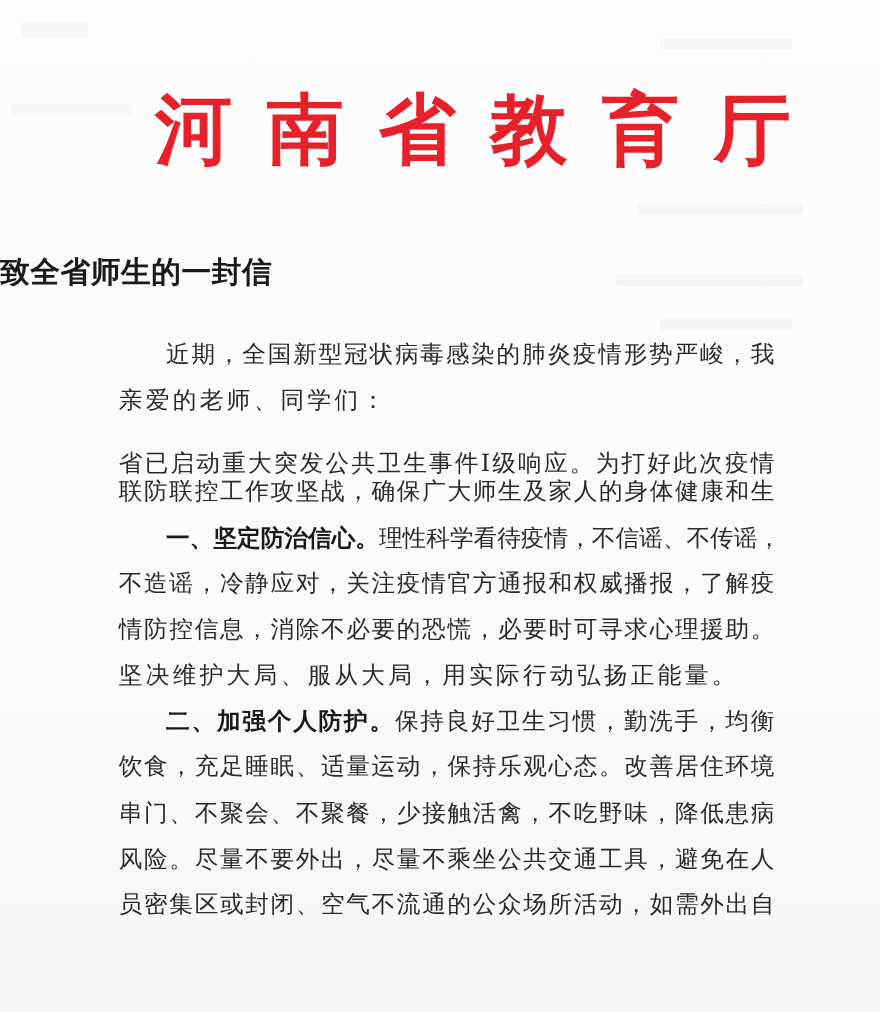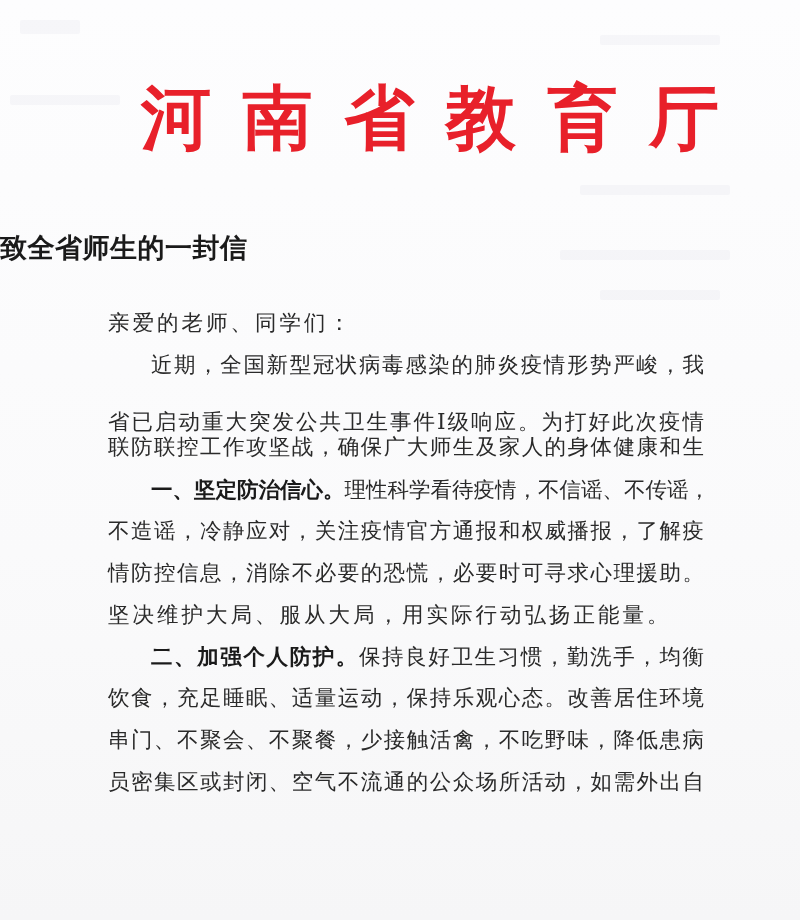--- a/index.html
+++ b/index.html
@@ -100,32 +100,32 @@
     <span class="ch">南</span>
     <span class="ch">省</span>
     <span class="ch">教</span>
     <span class="ch">育</span>
     <span class="ch">厅</span>
   </div>
 
   <div class="subtitle">致全省师生的一封信</div>
 
   <div class="body">
+    <div class="line indent">
+      <span class="t" style="letter-spacing: 1.6087px;">近期，全国新型冠状病毒感染的肺炎疫情形势严峻，我</span>
+    </div>
+
     <div class="line left">
       <span class="t">亲爱的老师、同学们：</span>
-    </div>
-
-    <div class="line indent">
-      <span class="t" style="letter-spacing: 1.6087px;">近期，全国新型冠状病毒感染的肺炎疫情形势严峻，我</span>
     </div>
     <div class="line">
       <span class="t" style="letter-spacing: 2px; margin-top: 16px;">省已启动重大突发公共卫生事件Ⅰ级响应。为打好此次疫情</span>
     </div>
     <div class="line">
-      <span class="t" style="letter-spacing: 1.48px; font-family: Liberation Serif, serif;">联防联控工作攻坚战，确保广大师生及家人的身体健康和生</span>
+      <span class="t" style="letter-spacing: 1.48px;">联防联控工作攻坚战，确保广大师生及家人的身体健康和生</span>
     </div>
 
     <div class="line indent">
       <span class="t"><span class="strong">一、坚定防治信心。</span><span>理性科学看待疫情，不信谣、不传谣，</span></span>
     </div>
     <div class="line">
       <span class="t" style="letter-spacing: 1.48px;">不造谣，冷静应对，关注疫情官方通报和权威播报，了解疫</span>
     </div>
     <div class="line">
       <span class="t" style="letter-spacing: 1.48px;">情防控信息，消除不必要的恐慌，必要时可寻求心理援助。</span>
@@ -137,16 +137,19 @@
     <div class="line indent">
       <span class="t" style="letter-spacing: 1.6087px;"><span class="strong">二、加强个人防护。</span><span>保持良好卫生习惯，勤洗手，均衡</span></span>
     </div>
     <div class="line">
       <span class="t" style="letter-spacing: 1.48px; text-align: center;">饮食，充足睡眠、适量运动，保持乐观心态。改善居住环境</span>
     </div>
     <div class="line">
       <span class="t" style="letter-spacing: 1.48px;">串门、不聚会、不聚餐，少接触活禽，不吃野味，降低患病</span>
     </div>
     <div class="line">
+      <span class="t" style="letter-spacing: 1.48px;">风险。尽量不要外出，尽量不乘坐公共交通工具，避免在人</span>
+    </div>
+    <div class="line">
       <span class="t" style="letter-spacing: 1.48px;">员密集区或封闭、空气不流通的公众场所活动，如需外出自</span>
     </div>
   </div>
 </div>
 
 </body></html>

